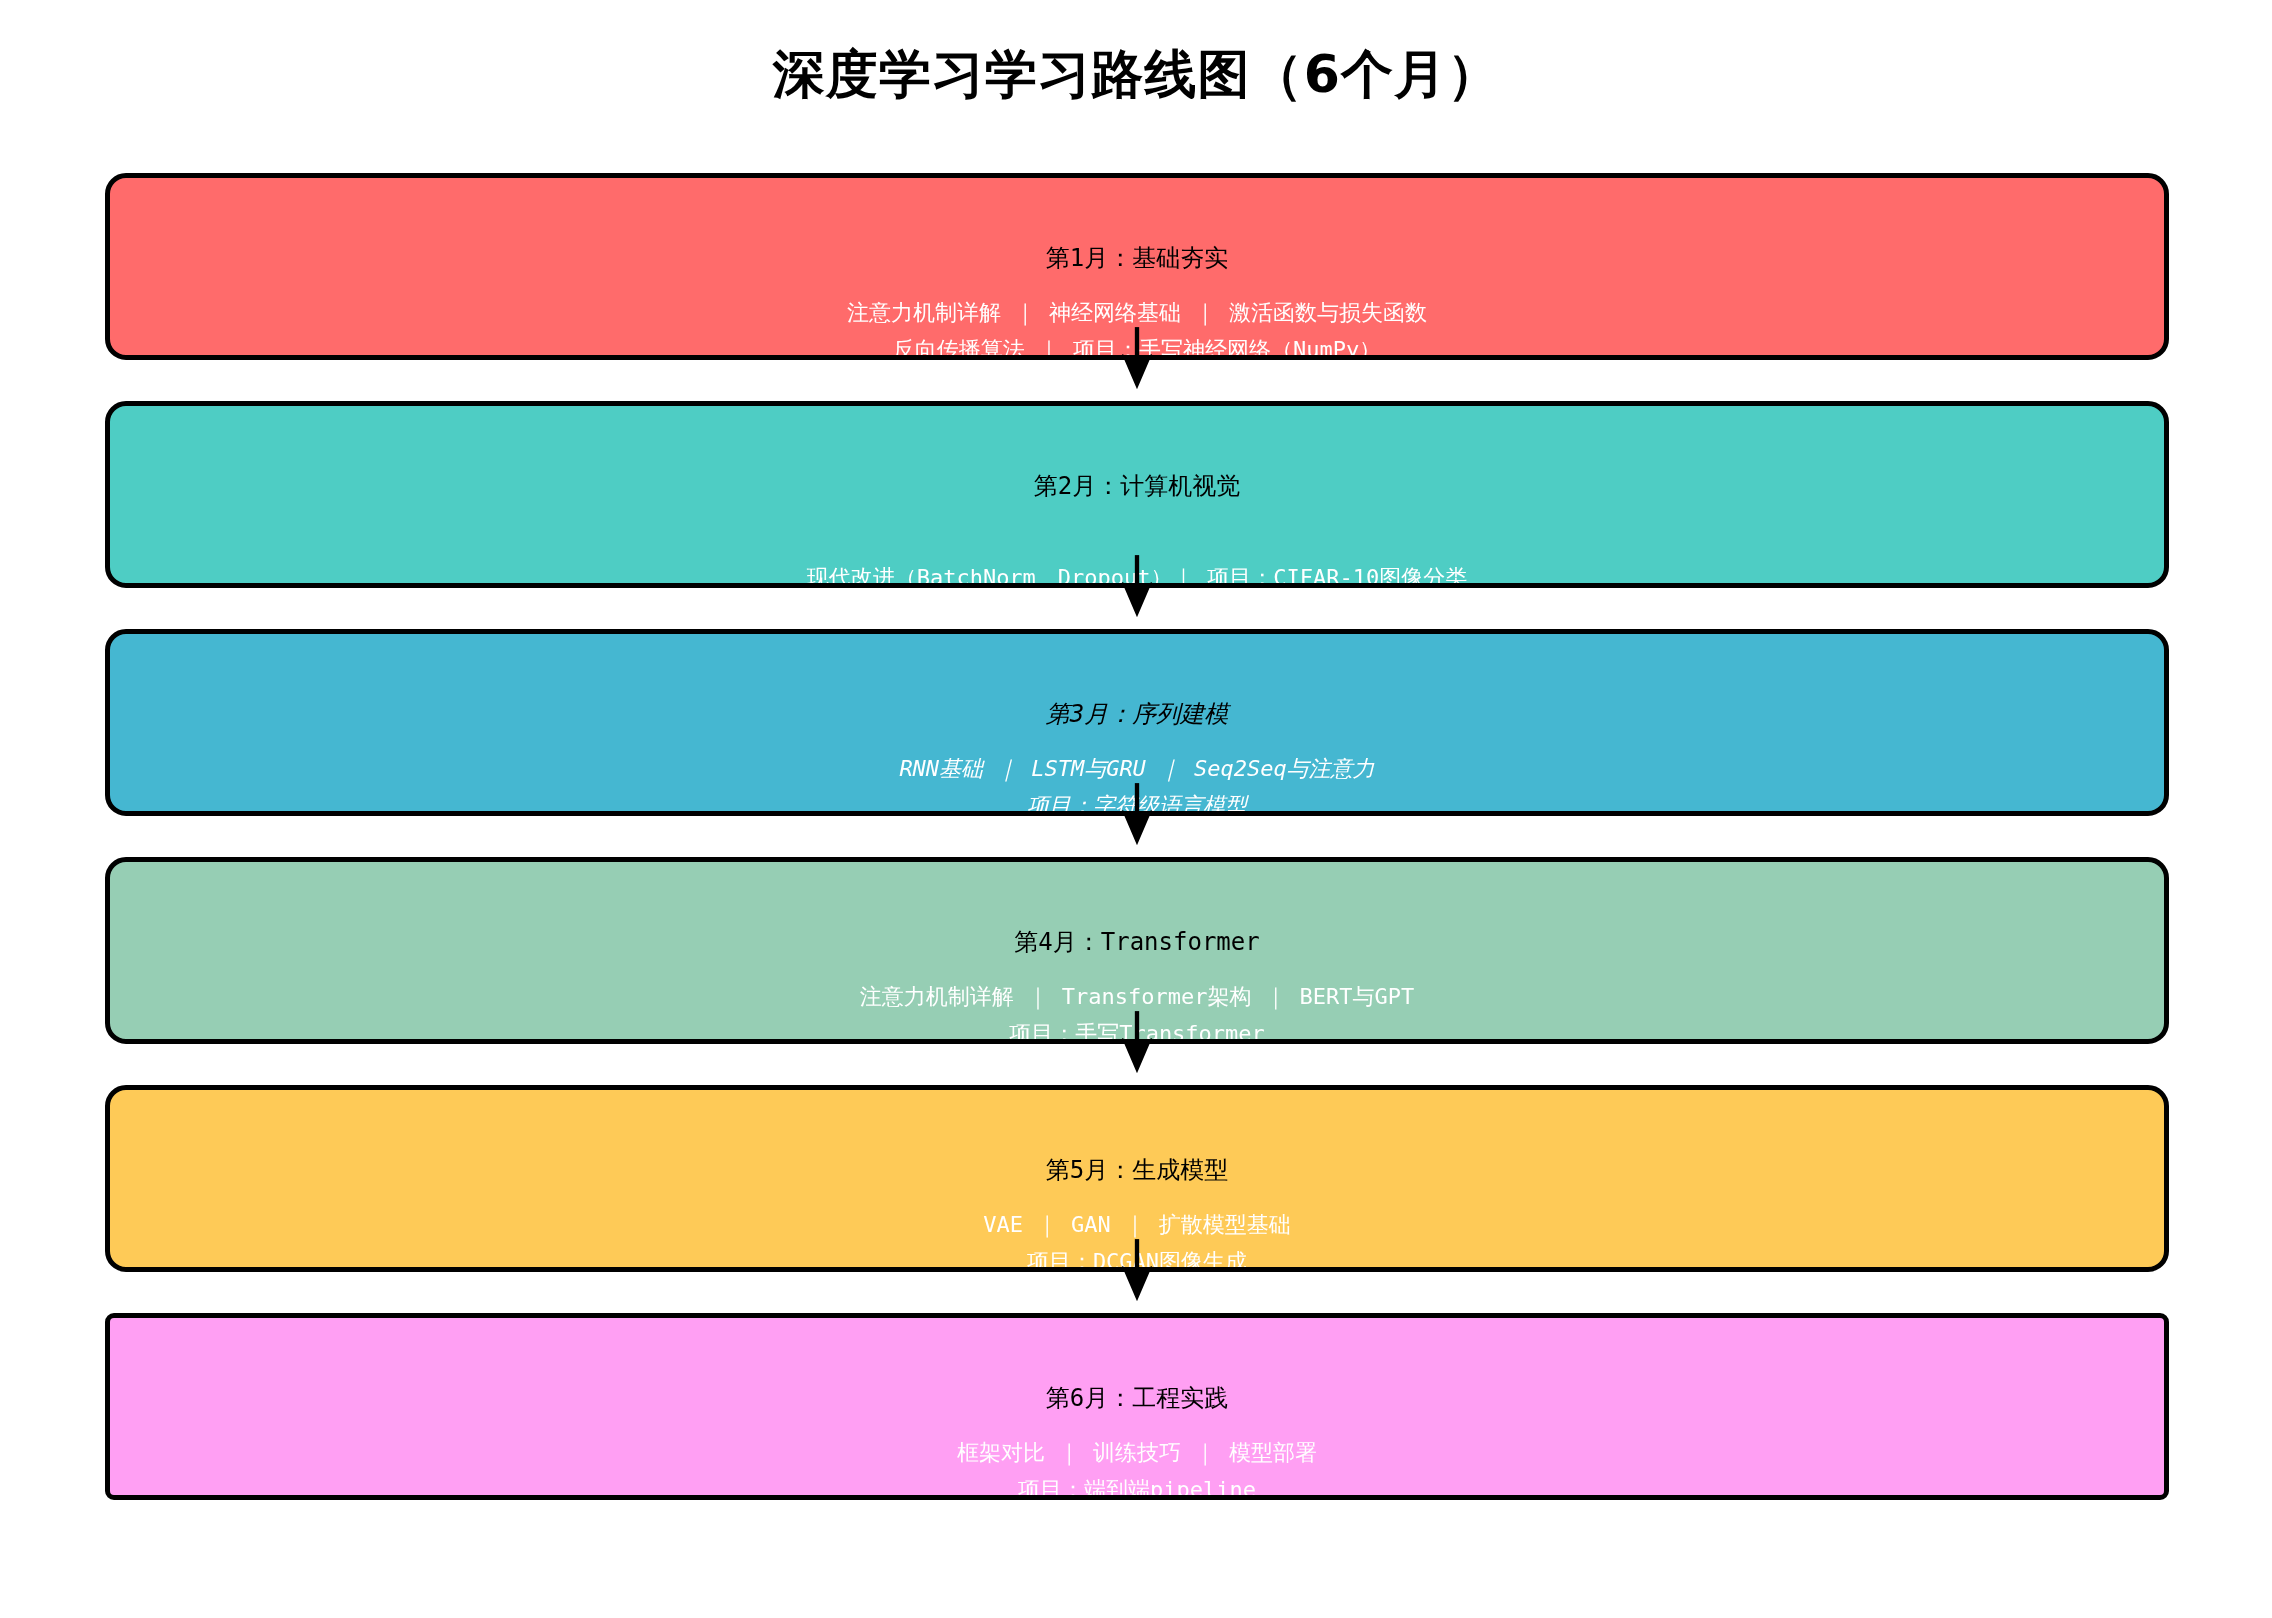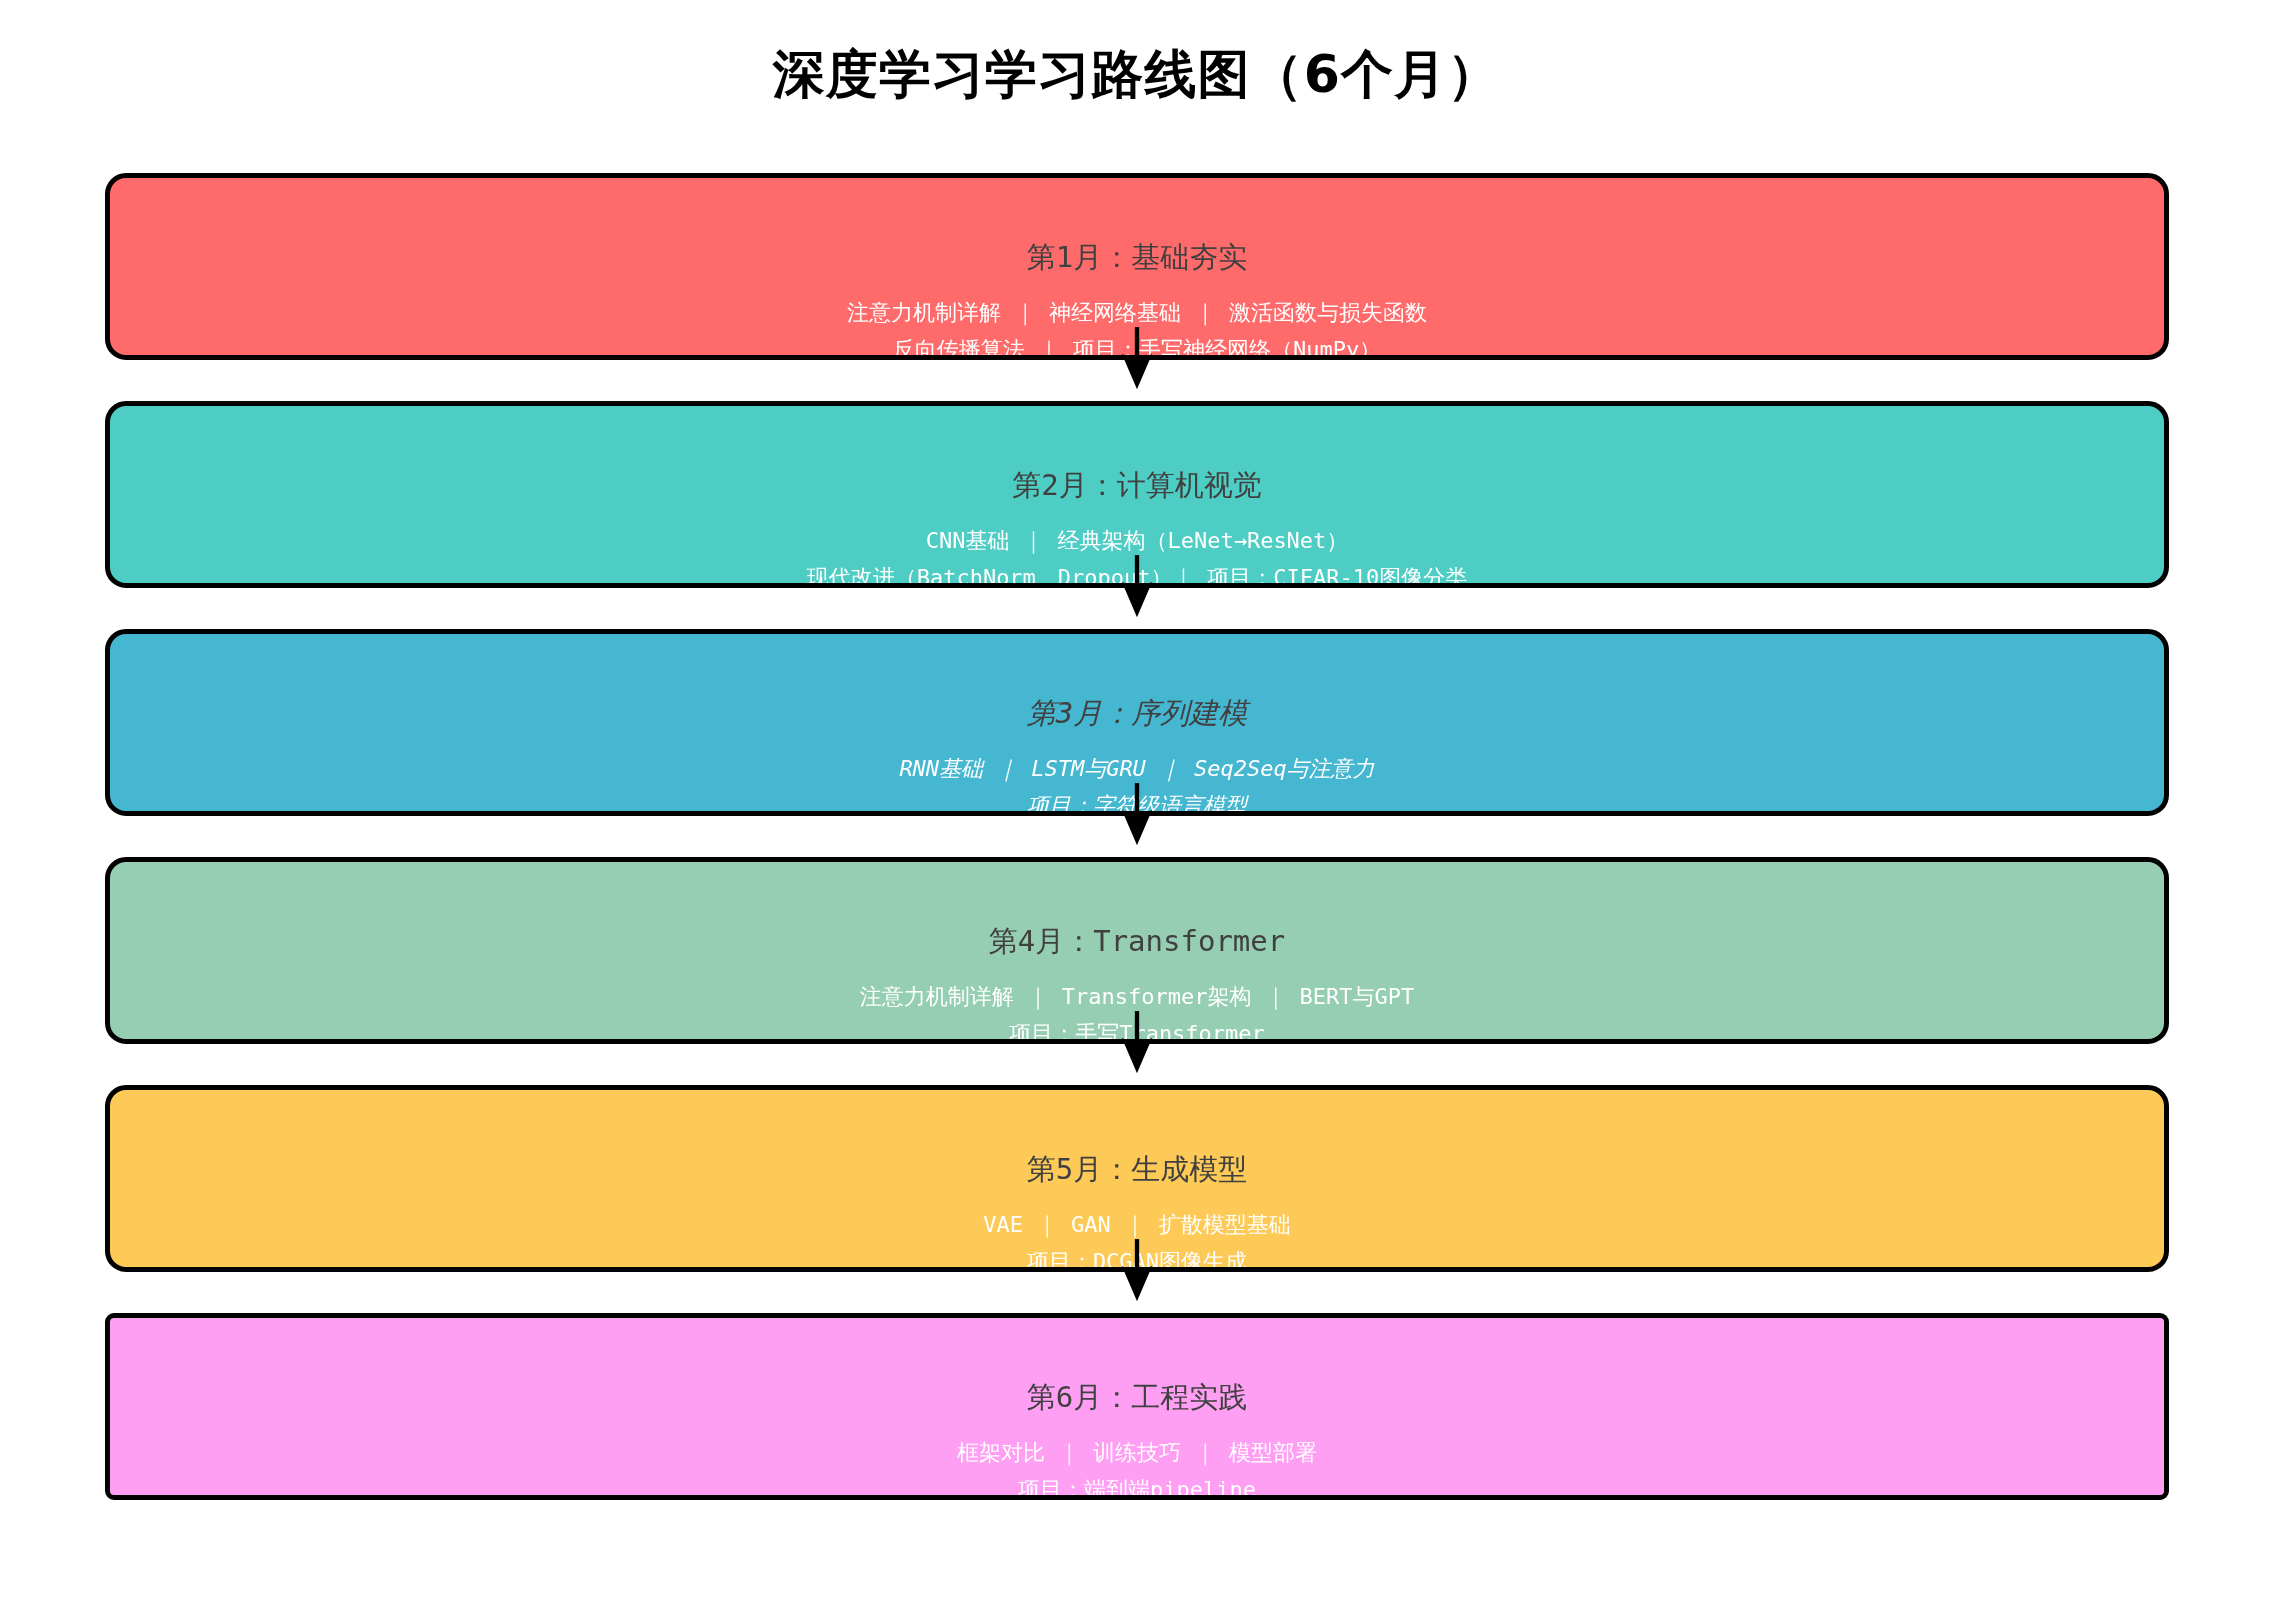--- a/index.html
+++ b/index.html
@@ -45,22 +45,22 @@
     border-radius: 21px;
     overflow: hidden;
   }
   .stage-title {
     position: absolute;
     top: 45%;
     left: 0;
     width: 100%;
     transform: translateY(-50%);
     text-align: center;
-    font-size: 29px;
-    color: #404040;
+    font-size: 24px;
+    color: #000000;
     white-space: nowrap;
   }
   .stage-line {
     position: absolute;
     left: 0;
     width: 100%;
     transform: translateY(-50%);
     text-align: center;
     font-size: 22px;
     color: #ffffff;
@@ -94,21 +94,20 @@
     </div>
     <svg class="arrow" viewBox="0 0 100 120" xmlns="http://www.w3.org/2000/svg">
       <rect x="46" y="0" width="8" height="72"></rect>
       <path d="M 22,50 L 50,115 L 78,50 L 50,62 Z"></path>
     </svg>
   </div>
 
   <div class="stage-wrap">
     <div class="stage" style="background: rgb(78, 205, 196);">
       <div class="stage-title">第2月：计算机视觉</div>
-      <div class="stage-line line1">CNN基础 ｜ 经典架构（LeNet→ResNet）</div>
       <div class="stage-line line2">现代改进（BatchNorm、Dropout）｜ 项目：CIFAR-10图像分类</div>
     </div>
     <svg class="arrow" viewBox="0 0 100 120" xmlns="http://www.w3.org/2000/svg">
       <rect x="46" y="0" width="8" height="72"></rect>
       <path d="M 22,50 L 50,115 L 78,50 L 50,62 Z"></path>
     </svg>
   </div>
 
   <div class="stage-wrap">
     <div class="stage" style="background: rgb(69, 183, 209); font-style: italic;">

